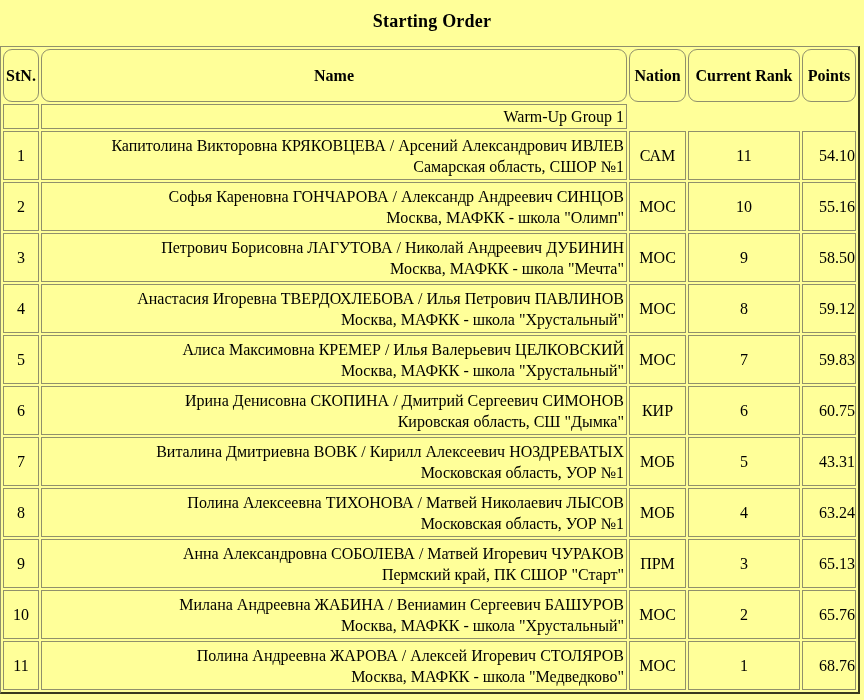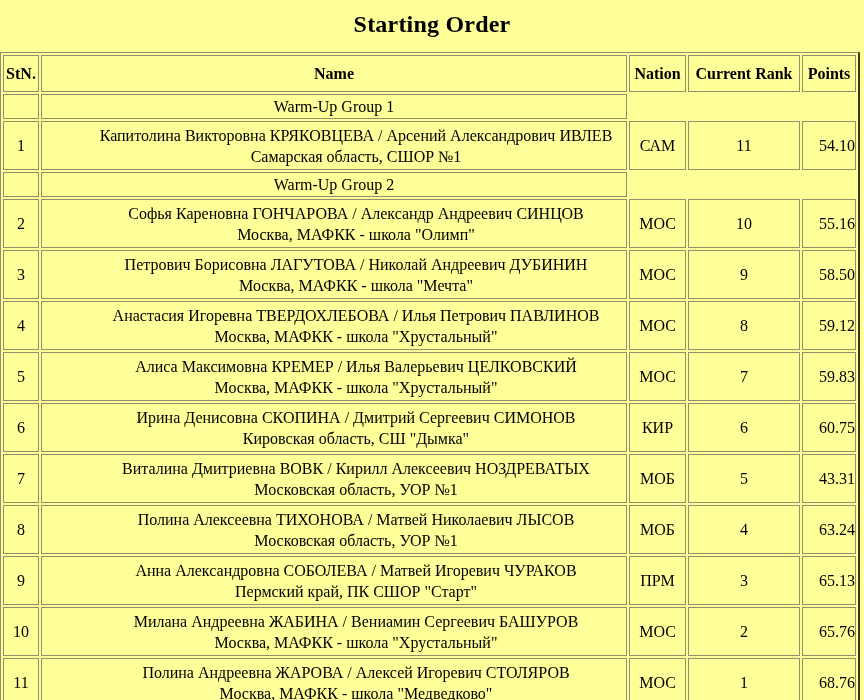--- a/index.html
+++ b/index.html
@@ -9,21 +9,21 @@
     font-family: "Liberation Serif", "DejaVu Serif", serif;
     color: #000000;
   }
   body {
     width: 864px;
     height: 700px;
     overflow: hidden;
     box-sizing: border-box;
   }
   .page-title {
-    font-size: 24px;
+    font-size: 18px;
     font-weight: bold;
     text-align: center;
     margin: 11px 0 14px 0;
     letter-spacing: 0.2px;
   }
   table.start-order {
     width: 860px;
     margin-left: 0px;
     border-collapse: separate;
     border-spacing: 2px;
@@ -44,28 +44,29 @@
     border: 1px solid #90906c;
     padding: 1px 2px;
     vertical-align: middle;
     overflow: hidden;
     white-space: nowrap;
   }
   thead th.cell {
     font-weight: bold;
     text-align: center;
     height: 19px;
-    padding: 8px 1px;
+    padding: 16px 1px;
+    border-radius: 9px;
   }
   tr.group-row td.cell { height: 21px; }
   tr.entry-row td.cell { height: 45px; }
 
   td.center { text-align: center; }
   td.points { text-align: right; padding-right: 0; }
-  td.name-cell { text-align: center; }
+  td.name-cell { text-align: right; }
   td.no-border { border: none; }
 
   .name-line, .aff-line {
     line-height: 21px;
     white-space: nowrap;
     overflow: hidden;
     margin-left: 44px;
   }
   .group-label {
     line-height: 21px;
@@ -104,25 +105,20 @@
         <tr class="entry-row">
           <td class="cell center">1</td>
           <td class="cell name-cell">
             <div class="name-line">Капитолина Викторовна КРЯКОВЦЕВА / Арсений Александрович ИВЛЕВ</div>
             <div class="aff-line">Самарская область, СШОР №1</div>
           </td>
           <td class="cell center">САМ</td>
           <td class="cell center">11</td>
           <td class="cell points">54.10</td>
         </tr>
-        <tr class="group-row">
-          <td class="cell"></td>
-          <td class="cell name-cell group-label">Warm-Up Group 2</td>
-          <td class="no-border" colspan="3"></td>
-        </tr>
         <tr class="entry-row">
           <td class="cell center">2</td>
           <td class="cell name-cell">
             <div class="name-line">Софья Кареновна ГОНЧАРОВА / Александр Андреевич СИНЦОВ</div>
             <div class="aff-line">Москва, МАФКК - школа "Олимп"</div>
           </td>
           <td class="cell center">МОС</td>
           <td class="cell center">10</td>
           <td class="cell points">55.16</td>
         </tr>

